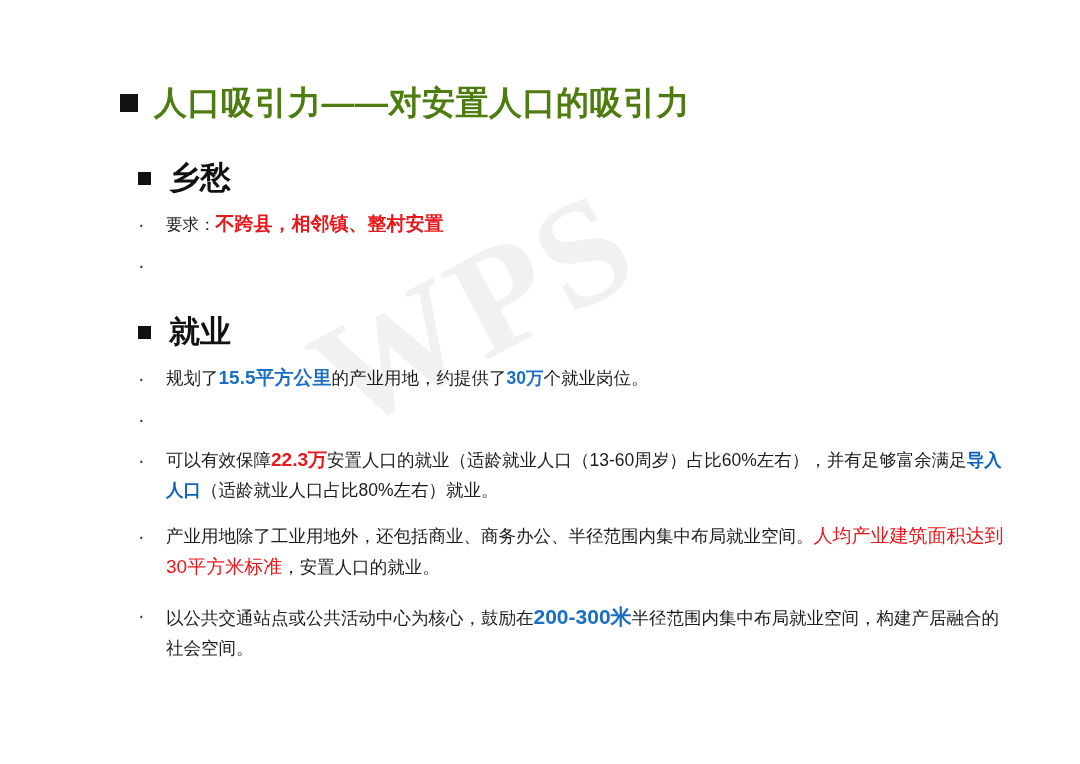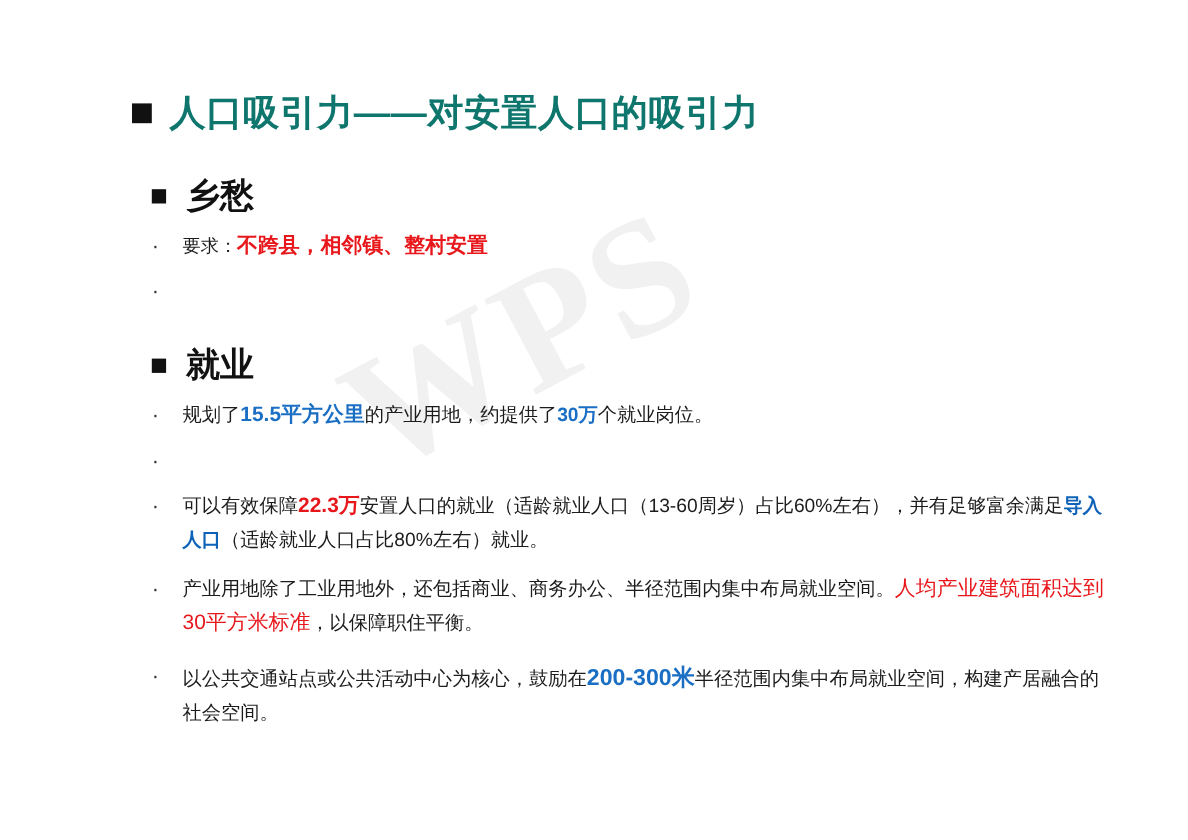--- a/index.html
+++ b/index.html
@@ -60,21 +60,21 @@
     display: inline-block;
     width: 18px;
     height: 18px;
     background: #111111;
     margin-right: 16px;
     flex: 0 0 auto;
   }
   .slide-title-text {
     font-size: 33px;
     font-weight: bold;
-    color: #0f766e;
+    color: #4d7c0f;
     letter-spacing: 0.5px;
     line-height: 1.1;
   }
 
   
   .section {
     display: flex;
     align-items: center;
     margin: 36px 0 10px 68px;
   }
@@ -199,21 +199,21 @@
       <span class="dot">·</span>
     </div>
 
     <div class="bullet roomy">
       <span class="dot">·</span>
       <span class="bullet-text"><span>可以有效保障</span><span class="num-red">22.3万</span><span>安置人口的就业（适龄就业人口（13-60周岁）占比60%左右），并有足够富余满足</span><span class="blue-strong">导入人口</span><span>（适龄就业人口占比80%左右）就业。</span></span>
     </div>
 
     <div class="bullet roomy">
       <span class="dot">·</span>
-      <span class="bullet-text"><span>产业用地除了工业用地外，还包括商业、商务办公、半径范围内集中布局就业空间。</span><span class="red-norm" style="font-size:19px">人均产业建筑面积达到30平方米标准</span><span>，以保障职住平衡。</span></span>
+      <span class="bullet-text"><span>产业用地除了工业用地外，还包括商业、商务办公、半径范围内集中布局就业空间。</span><span class="red-norm" style="font-size:19px">人均产业建筑面积达到30平方米标准</span><span>，安置人口的就业。</span></span>
     </div>
 
     <div class="bullet roomy">
       <span class="dot">·</span>
       <span class="bullet-text"><span>以公共交通站点或公共活动中心为核心，鼓励在</span><span class="num-blue" style="font-size:21px">200-300米</span><span>半径范围内集中布局就业空间，构建产居融合的社会空间。</span></span>
     </div>
 
   </div>
 </div>
 

